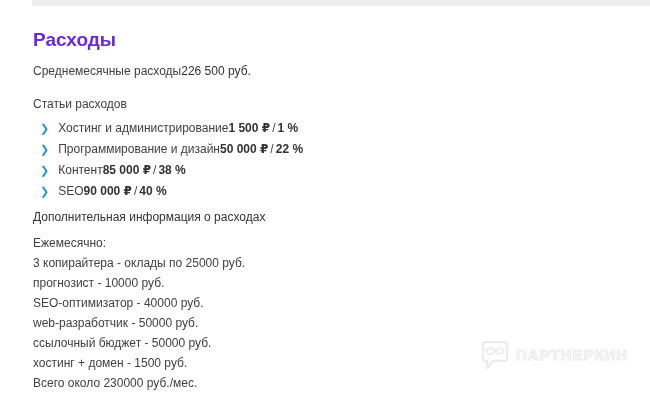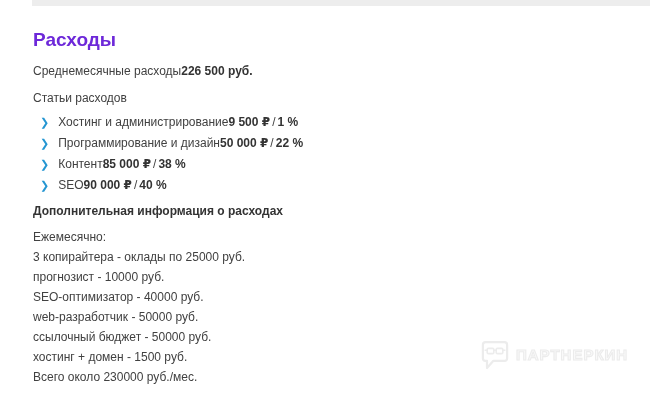--- a/index.html
+++ b/index.html
@@ -20,34 +20,34 @@
   }
   .title{
     font-size:19px;font-weight:bold;color:#6d28d9;
     margin:0;line-height:24px;
   }
   .row{
     display:flex;align-items:baseline;
     font-size:12px;line-height:15px;
   }
   .summary-row{margin-top:12px;}
-  .bold{font-weight:bold;color:#333333;}
-  .section-heading{margin-top:12px;font-size:12px;line-height:15px;}
+  .bold{font-weight:normal;color:#333333;}
+  .section-heading{margin-top:18px;font-size:12px;line-height:15px;}
   .expense-list{list-style:none;margin:6px 0 0 0;padding:0;}
   .expense-list .row{line-height:21px;cursor:pointer;}
   .item-left{display:flex;align-items:baseline;gap:9px;padding-left:7px;}
   .chevron{
     color:#2596d2;font-weight:bold;font-size:11px;
   }
   .value{white-space:nowrap;}
   .value b{font-weight:bold;color:#333333;}
   .sep{font-weight:normal;color:#444444;padding:0 2px;}
   .info{margin-top:8px;font-size:12px;}
   .info-heading{
-    font-weight:bold;color:#333333;line-height:15px;margin-bottom:8px;
+    font-weight:normal;color:#333333;line-height:15px;margin-bottom:8px;
   }
   .info p{margin:0;line-height:20px;}
   .watermark{
     position:absolute;left:481px;top:341px;
     display:flex;align-items:flex-start;gap:7px;
   }
   .wm-icon svg{display:block;}
   .wm-text{
     font-size:15px;font-weight:bold;letter-spacing:1px;
     color:#fafafa;
@@ -71,21 +71,21 @@
   </div>
 
   <div class="section-heading">Статьи расходов</div>
 
   <ul class="expense-list">
     <li class="row">
       <span class="item-left">
         <span class="chevron">❯</span>
         <span>Хостинг и администрирование</span>
       </span>
-      <span class="value"><b>9 500 ₽</b><span class="sep">/</span><b>1 %</b></span>
+      <span class="value"><b>1 500 ₽</b><span class="sep">/</span><b>1 %</b></span>
     </li>
     <li class="row">
       <span class="item-left">
         <span class="chevron">❯</span>
         <span>Программирование и дизайн</span>
       </span>
       <span class="value"><b>50 000 ₽</b><span class="sep">/</span><b>22 %</b></span>
     </li>
     <li class="row">
       <span class="item-left">

